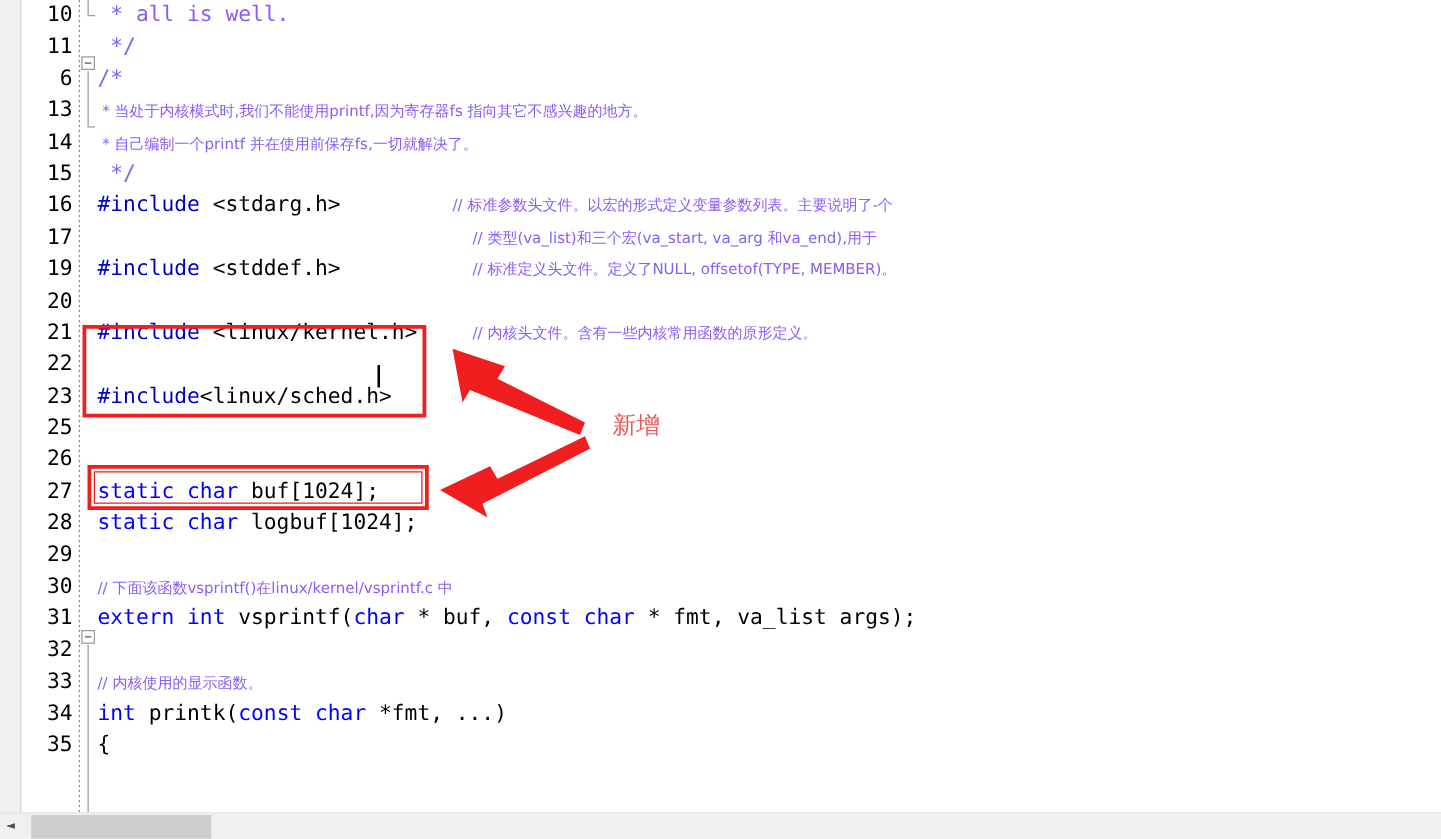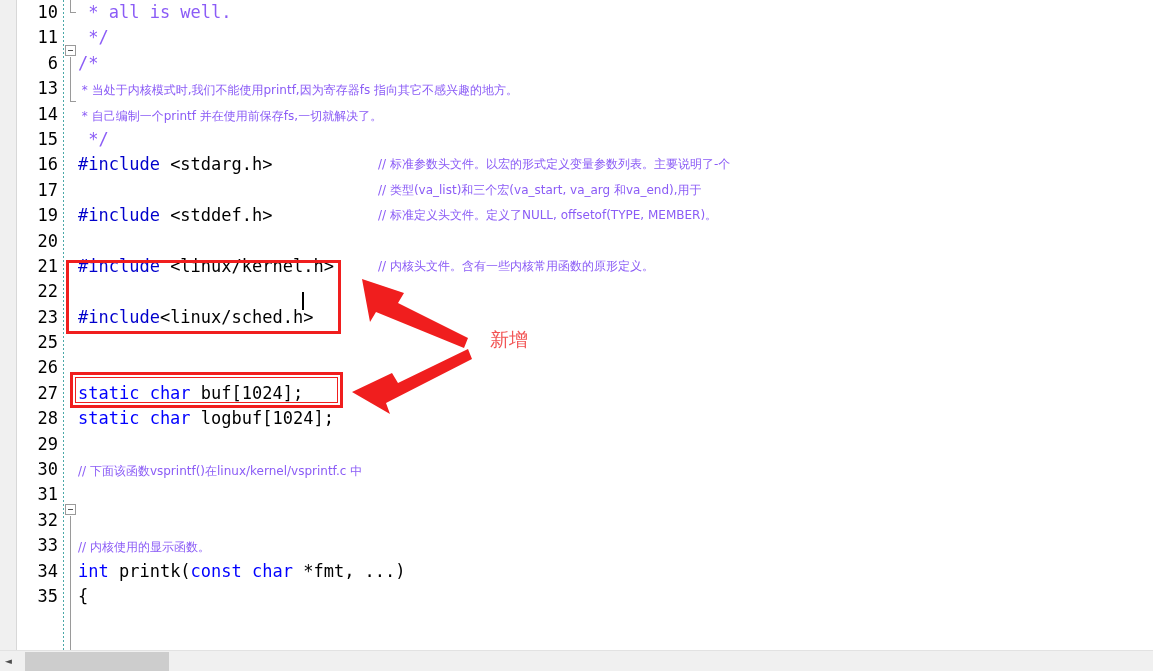--- a/index.html
+++ b/index.html
@@ -232,34 +232,34 @@
       <div class="fold-line" style="left:6px; top:516px; height:134px;"></div>
     </div>
 
     <div id="code-lines">
         <div class="code-line"><span class="gutter-num">10</span><span class="code-text"><span class="tok-comment"> * all is well.</span></span></div>
         <div class="code-line"><span class="gutter-num">11</span><span class="code-text"><span class="tok-comment"> */</span></span></div>
         <div class="code-line"><span class="gutter-num">6</span><span class="code-text"><span class="tok-comment">/*</span></span></div>
         <div class="code-line"><span class="gutter-num">13</span><span class="code-text"><span class="tok-comment cn"> * 当处于内核模式时,我们不能使用printf,因为寄存器fs 指向其它不感兴趣的地方。</span></span></div>
         <div class="code-line"><span class="gutter-num">14</span><span class="code-text"><span class="tok-comment cn"> * 自己编制一个printf 并在使用前保存fs,一切就解决了。</span></span></div>
         <div class="code-line"><span class="gutter-num">15</span><span class="code-text"><span class="tok-comment"> */</span></span></div>
-        <div class="code-line"><span class="gutter-num">16</span><span class="code-text"><span class="tok-pre">#include</span><span class="tok-plain"> &lt;stdarg.h&gt;</span></span><span class="code-text tok-comment cn" style="left: 360px;">// 标准参数头文件。以宏的形式定义变量参数列表。主要说明了-个</span></div>
+        <div class="code-line"><span class="gutter-num">16</span><span class="code-text"><span class="tok-pre">#include</span><span class="tok-plain"> &lt;stdarg.h&gt;</span></span><span class="code-text tok-comment cn" style="left: 344px;">// 标准参数头文件。以宏的形式定义变量参数列表。主要说明了-个</span></div>
         <div class="code-line"><span class="gutter-num">17</span><span class="code-text"></span><span class="code-text tok-comment cn" style="left: 360px;">// 类型(va_list)和三个宏(va_start, va_arg 和va_end),用于</span></div>
         <div class="code-line"><span class="gutter-num">19</span><span class="code-text"><span class="tok-pre">#include</span><span class="tok-plain"> &lt;stddef.h&gt;</span></span><span class="code-text tok-comment cn" style="left: 360px;">// 标准定义头文件。定义了NULL, offsetof(TYPE, MEMBER)。</span></div>
         <div class="code-line"><span class="gutter-num">20</span><span class="code-text"></span></div>
         <div class="code-line"><span class="gutter-num">21</span><span class="code-text"><span class="tok-pre">#include</span><span class="tok-plain"> &lt;linux/kernel.h&gt;</span></span><span class="code-text tok-comment cn" style="left: 360px;">// 内核头文件。含有一些内核常用函数的原形定义。</span></div>
         <div class="code-line"><span class="gutter-num">22</span><span class="code-text"></span></div>
         <div class="code-line"><span class="gutter-num">23</span><span class="code-text"><span class="tok-pre">#include</span><span class="tok-plain">&lt;linux/sched.h&gt;</span></span></div>
         <div class="code-line"><span class="gutter-num">25</span><span class="code-text"></span></div>
         <div class="code-line"><span class="gutter-num">26</span><span class="code-text"></span></div>
         <div class="code-line"><span class="gutter-num">27</span><span class="code-text"><span class="tok-kw">static char</span><span class="tok-plain"> buf[1024];</span></span></div>
         <div class="code-line"><span class="gutter-num">28</span><span class="code-text"><span class="tok-kw">static char</span><span class="tok-plain"> logbuf[1024];</span></span></div>
         <div class="code-line"><span class="gutter-num">29</span><span class="code-text"></span></div>
         <div class="code-line"><span class="gutter-num">30</span><span class="code-text"><span class="tok-comment cn">// 下面该函数vsprintf()在linux/kernel/vsprintf.c 中</span></span></div>
-        <div class="code-line"><span class="gutter-num">31</span></div>
+        <div class="code-line"><span class="gutter-num">31</span><span class="code-text"><span class="tok-kw">extern int</span><span class="tok-plain"> vsprintf(</span><span class="tok-kw">char</span><span class="tok-plain"> * buf, </span><span class="tok-kw">const char</span><span class="tok-plain"> * fmt, va_list args);</span></span></div>
         <div class="code-line"><span class="gutter-num">32</span><span class="code-text"></span></div>
         <div class="code-line"><span class="gutter-num">33</span><span class="code-text"><span class="tok-comment cn">// 内核使用的显示函数。</span></span></div>
         <div class="code-line"><span class="gutter-num">34</span><span class="code-text"><span class="tok-kw">int</span><span class="tok-plain"> printk(</span><span class="tok-kw">const char</span><span class="tok-plain"> *fmt, ...)</span></span></div>
         <div class="code-line"><span class="gutter-num">35</span><span class="code-text"><span class="tok-plain">{</span></span></div>
       </div>
   <div id="text-caret" style="left: 284px; top: 292px;"></div>
     </div>
 
   <div id="annotation-layer">
 

